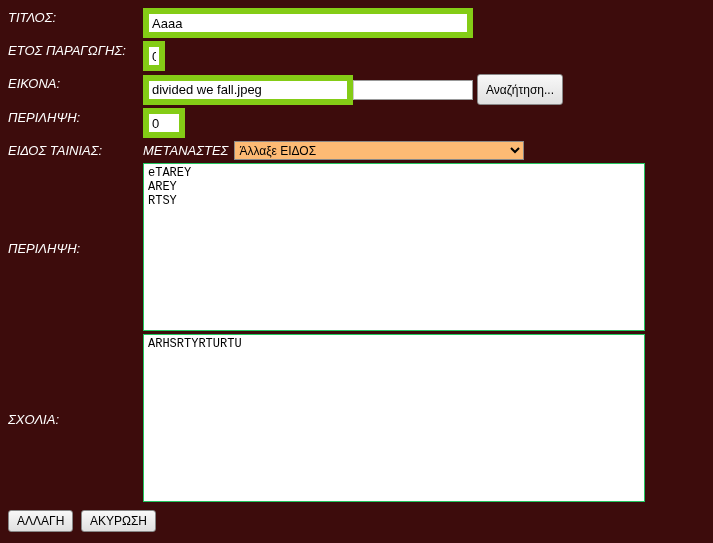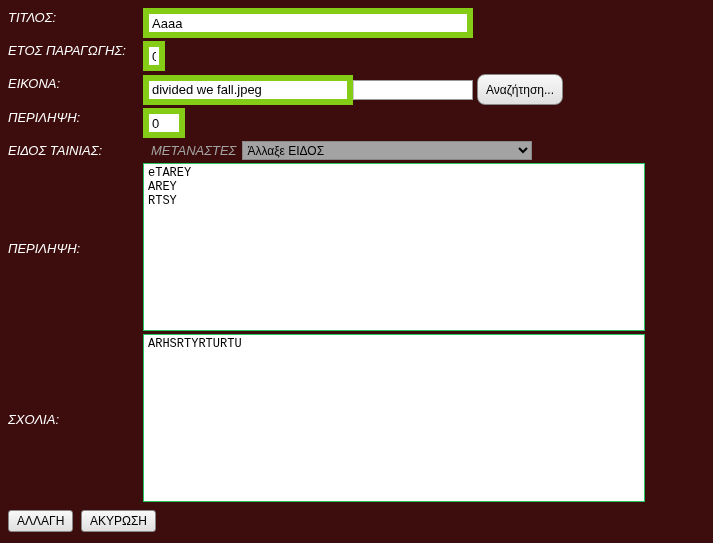--- a/index.html
+++ b/index.html
@@ -35,33 +35,33 @@
     .title-input { width: 330px; }
     .year-input { width: 22px; }
     .file-wrap { display: flex; align-items: center; gap: 0; }
     .file-input { width: 210px; border-right: none; }
     .file-blank { width: 120px; height: 20px; background: #fff; border: 1px solid #999; border-left: 1px solid #ccc; }
     .browse-btn {
       font-family: Arial, sans-serif;
       font-size: 12px;
       background: linear-gradient(#f8f8f8, #e0e0e0);
       border: 1px solid #888;
-      border-radius: 8px;
+      border-radius: 3px;
       padding: 2px 8px;
       margin-left: 4px;
       color: #000;
       cursor: pointer;
       height: 31px;
     }
     .duration-input { width: 42px; }
-    .genre-read { color: #a3a3a3; margin-right: 6px; padding-top: 2px; margin-left: 8px; }
+    .genre-read { color: #ffffff; margin-right: 6px; padding-top: 2px; }
     select {
       font-family: Arial, sans-serif;
       font-size: 12px;
-      background: #a3a3a3;
+      background: #fdba74;
       border: 1px solid #888;
       color: #000;
       height: 19px;
       width: 290px;
     }
     textarea {
       font-family: "Courier New", monospace;
       font-size: 12px;
       width: 502px;
       height: 168px;

